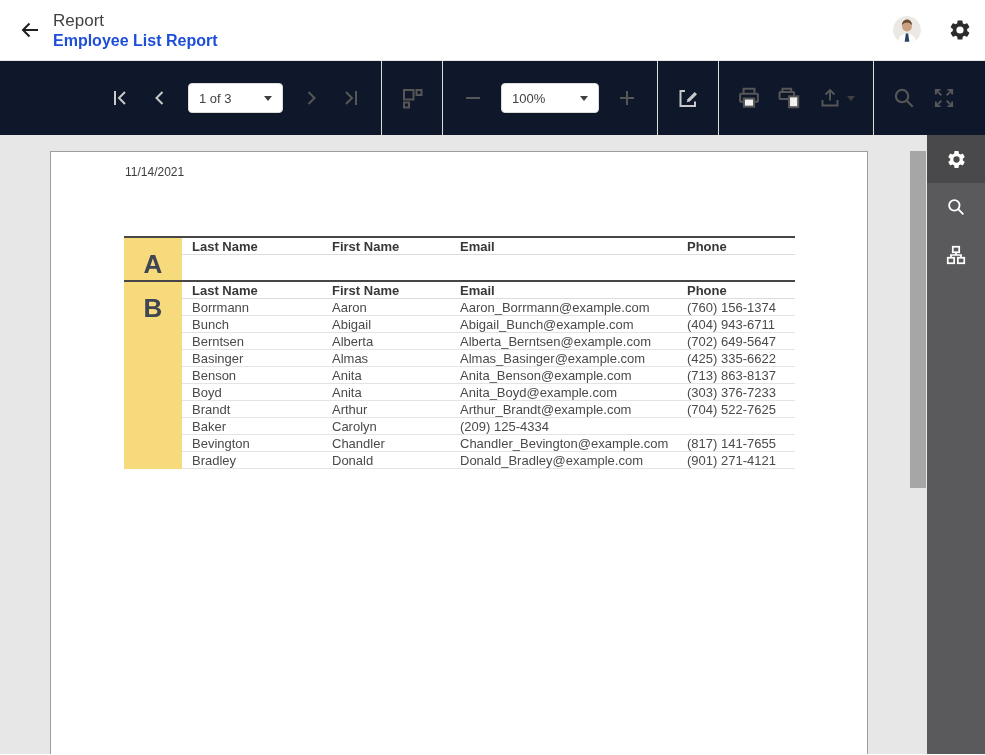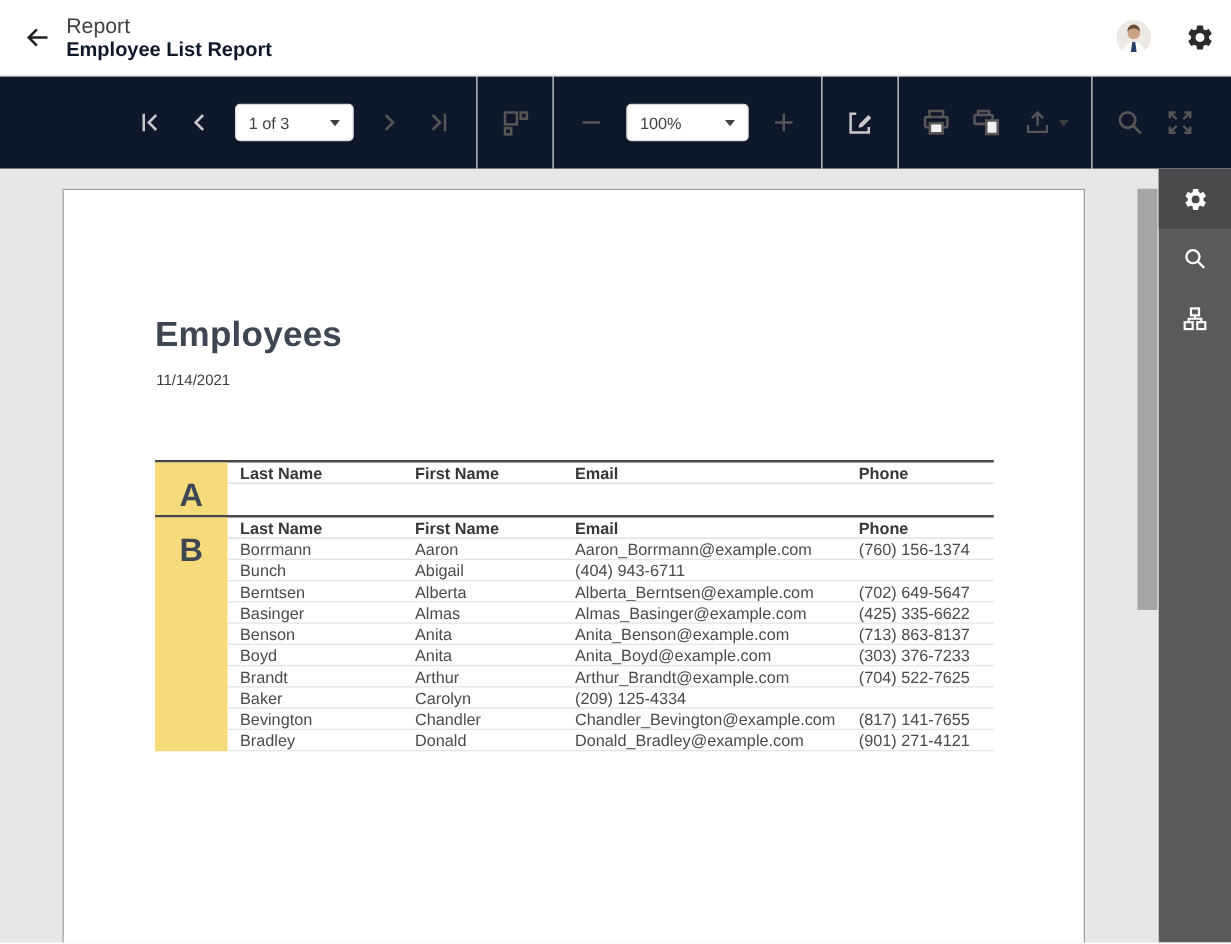--- a/index.html
+++ b/index.html
@@ -6,21 +6,21 @@
   html, body { width: 985px; height: 755px; overflow: hidden; }
   body { font-family: "Liberation Sans", sans-serif; background: #fff; }
 
   
   .topbar { height: 61px; background: #fff; border-bottom: 1px solid #e6e6e6;
             display: flex; align-items: center; position: relative; }
   .back-btn { margin-left: 13px; width: 34px; height: 34px; border: none; background: none;
               display: flex; align-items: center; justify-content: center; color: #1f1f1f; cursor: pointer; }
   .titles { margin-left: 6px; }
   .breadcrumb { font-size: 17px; color: #424242; }
-  .page-title { font-size: 16px; font-weight: bold; color: #0f172a; margin-top: 1px; }
+  .page-title { font-size: 16px; font-weight: bold; color: #1d4ed8; margin-top: 1px; }
   .topbar-right { position: absolute; right: 10px; display: flex; align-items: center; gap: 24px; }
   .avatar { width: 28px; height: 28px; border-radius: 50%; overflow: hidden; cursor: pointer; }
   .icon-btn { border: none; background: none; color: #2b2b2b; display: flex; align-items: center;
               justify-content: center; width: 30px; height: 30px; cursor: pointer; }
 
   
   .toolbar { height: 74px; background: #0f172a; display: flex; align-items: center; padding-left: 100px; }
   .tb-btn { width: 40px; height: 40px; border: none; background: none; color: #565656;
             display: flex; align-items: center; justify-content: center; cursor: pointer; }
   .tb-btn.disabled { color: #c9c9c9; cursor: default; }
@@ -221,21 +221,20 @@
         <path d="M9.6 14.4 L4.5 19.5 M4.5 15.2 V19.5 H8.8"></path>
         <path d="M14.4 14.4 L19.5 19.5 M19.5 15.2 V19.5 H15.2"></path>
       </svg>
     </span>
   </button>
 </div>
 
 <div class="content">
 
   <div class="page">
-    <h1 class="doc-title">Employees</h1>
     <div class="doc-date">11/14/2021</div>
     <div class="etable">
         <div class="tgroup">
           <div class="gletter">A</div>
           <div class="grows">
             <div class="trow head">
               <div class="tcell">Last Name</div>
               <div class="tcell">First Name</div>
               <div class="tcell">Email</div>
               <div class="tcell">Phone</div>
@@ -253,20 +252,21 @@
             </div>
             <div class="trow">
               <div class="tcell">Borrmann</div>
               <div class="tcell">Aaron</div>
               <div class="tcell">Aaron_Borrmann@example.com</div>
               <div class="tcell">(760) 156-1374</div>
             </div>
             <div class="trow">
               <div class="tcell">Bunch</div>
               <div class="tcell">Abigail</div>
+              <div class="tcell">Abigail_Bunch@example.com</div>
               <div class="tcell">(404) 943-6711</div>
             </div>
             <div class="trow">
               <div class="tcell">Berntsen</div>
               <div class="tcell">Alberta</div>
               <div class="tcell">Alberta_Berntsen@example.com</div>
               <div class="tcell">(702) 649-5647</div>
             </div>
             <div class="trow">
               <div class="tcell">Basinger</div>

